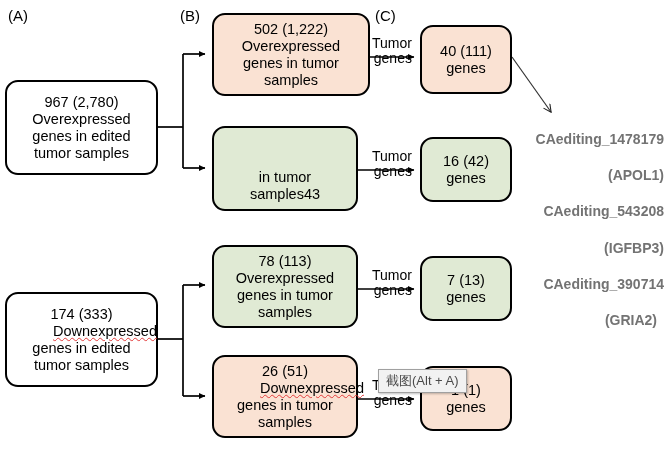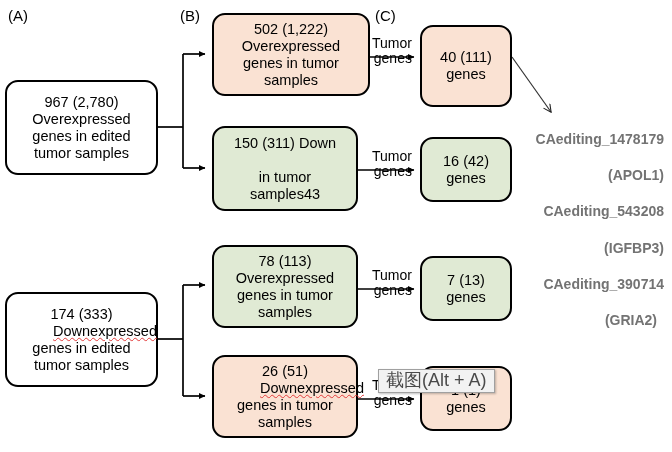--- a/index.html
+++ b/index.html
@@ -75,21 +75,21 @@
     white-space: nowrap;
     text-align: center;
   }
 
   .tooltip {
     position: absolute;
     box-sizing: border-box;
     background: #f2f2f2;
     border: 1px solid #a0a0a0;
     color: #4a4a4a;
-    font-size: 18px;
+    font-size: 13px;
     line-height: 19px;
     padding: 1px 7px 2px 7px;
     white-space: nowrap;
     box-shadow: 1px 1px 2px rgba(0,0,0,0.25);
   }
 </style>
 </head>
 <body>
 
 <svg id="canvas" viewBox="0 0 672 452" width="672" height="452" xmlns="http://www.w3.org/2000/svg">
@@ -149,21 +149,21 @@
   <span class="node-text">
     <span>502 (1,222)</span><br>
     <span>Overexpressed</span><br>
     <span>genes in tumor</span><br>
     <span>samples</span>
   </span>
 </div>
 
 <div class="node mint" style="left:212px; top:126px; width:146px; height:85px;">
   <span class="node-text">
-    <span>150 (311) Down</span><br>
+    <br>
     <br>
     <span>in tumor</span><br>
     <span>samples43</span>
   </span>
 </div>
 
 <div class="node mint" style="left:212px; top:245px; width:146px; height:83px;">
   <span class="node-text">
     <span>78 (113)</span><br>
     <span>Overexpressed</span><br>
@@ -174,21 +174,21 @@
 
 <div class="node peach" style="left:212px; top:355px; width:146px; height:83px;">
   <span class="node-text">
     <span>26 (51)</span><br>
     <span class="squiggle">Downexpressed</span><br>
     <span>genes in tumor</span><br>
     <span>samples</span>
   </span>
 </div>
 
-<div class="node peach" style="left:420px; top:25px; width:92px; height:82px;">
+<div class="node peach" style="left:420px; top:25px; width:92px; height:69px;">
   <span class="node-text">
     <span>40 (111)</span><br>
     <span>genes</span>
   </span>
 </div>
 
 <div class="node mint" style="left:420px; top:137px; width:92px; height:65px;">
   <span class="node-text">
     <span>16 (42)</span><br>
     <span>genes</span>

